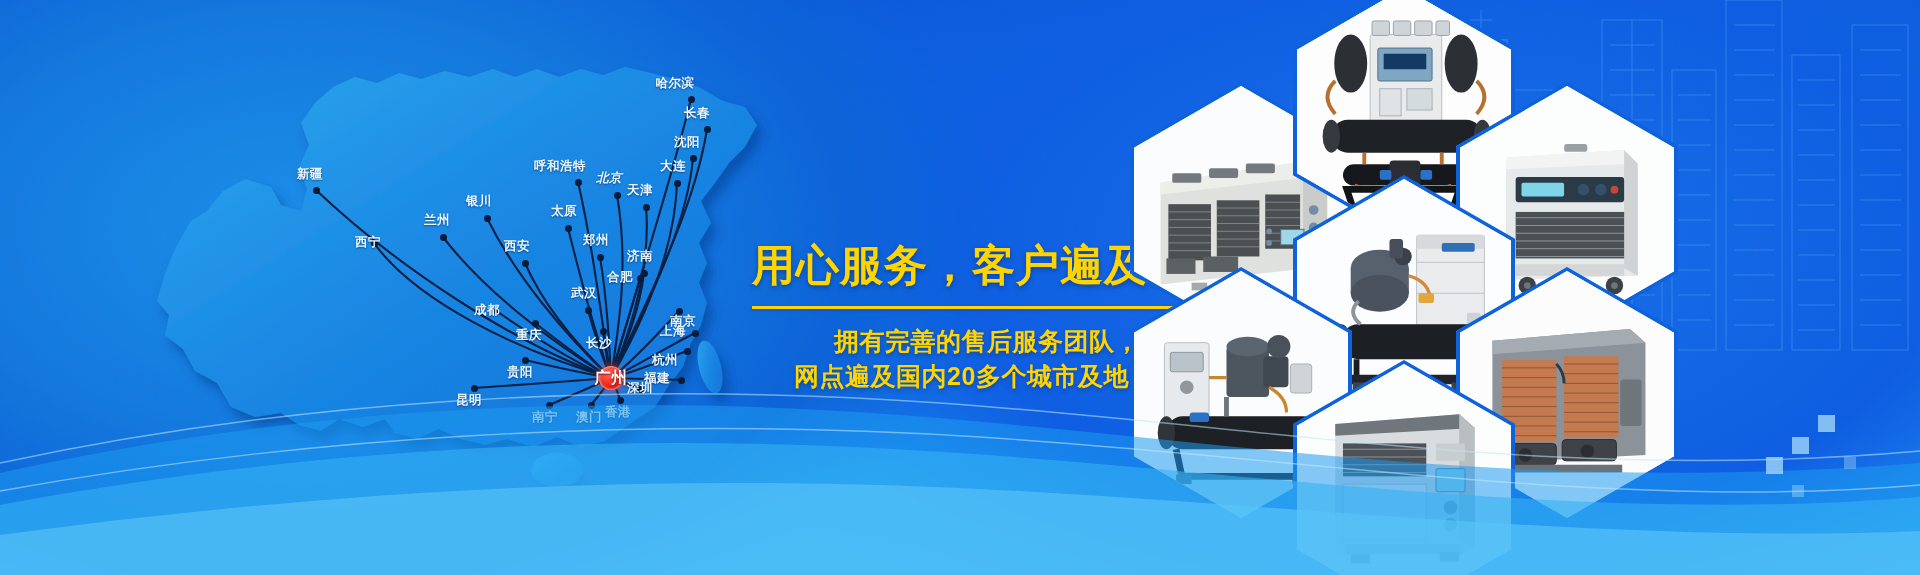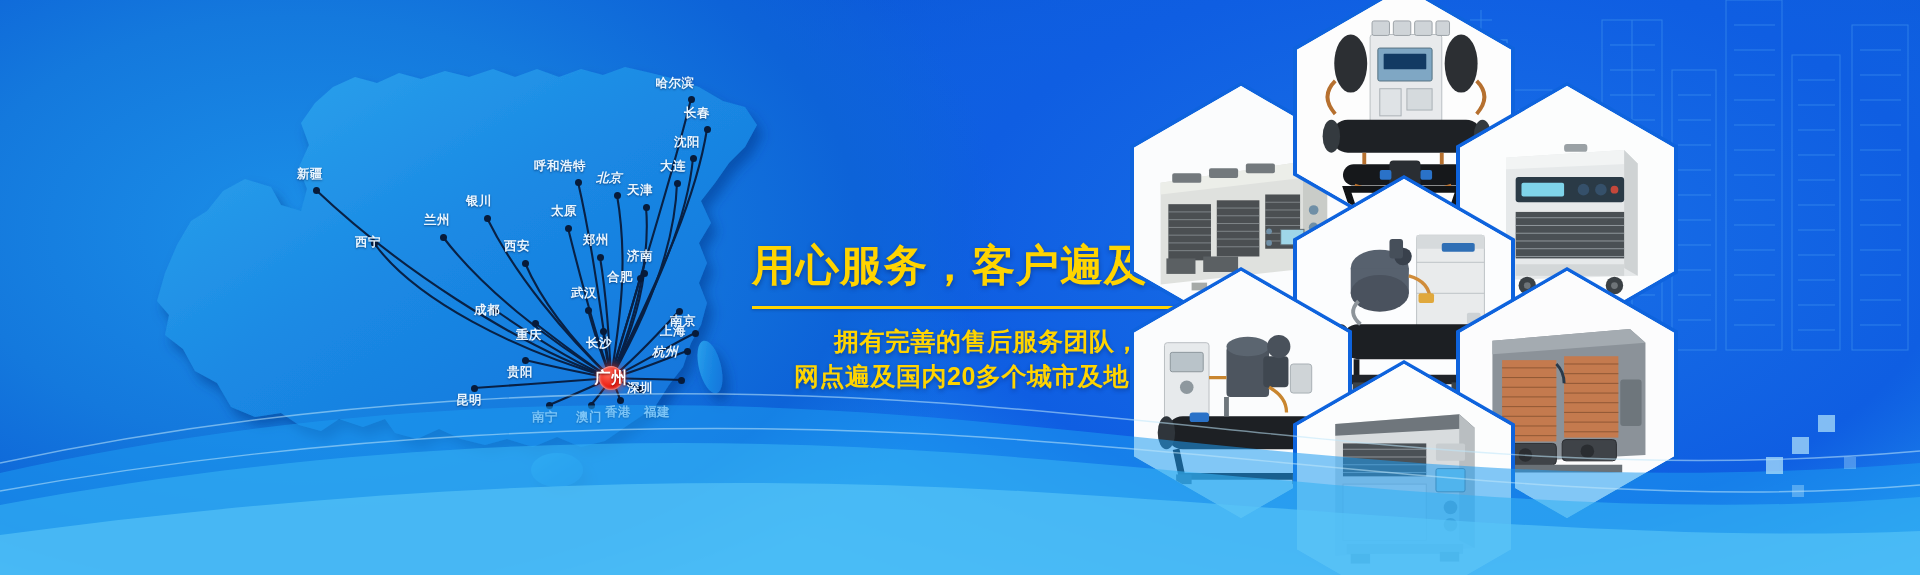--- a/index.html
+++ b/index.html
@@ -257,29 +257,29 @@
         <div class="city" style="left: 508px; top: 316px;">
           <span class="dot"></span>
           <span class="nm" style="left: -4px; top: 12px; transform: translate(-50%, -50%); font-family: Liberation Mono, monospace;">长沙</span>
         </div>
         <div class="city" style="left: 600px; top: 318px;">
           <span class="dot"></span>
           <span class="nm" style="left: -22px; top: -2px; transform: translate(-50%, -50%);">上海</span>
         </div>
         <div class="city" style="left: 592px; top: 336px;">
           <span class="dot"></span>
-          <span class="nm" style="left: -22px; top: 1px; transform: translate(-50%, -50%); font-style: italic;">杭州</span>
+          <span class="nm" style="left: -22px; top: 9px; transform: translate(-50%, -50%);">杭州</span>
         </div>
         <div class="city" style="left: 430px; top: 345px;">
           <span class="dot"></span>
           <span class="nm" style="left: -5px; top: 12px; transform: translate(-50%, -50%);">贵阳</span>
         </div>
         <div class="city" style="left: 586px; top: 365px;">
           <span class="dot"></span>
-          <span class="nm" style="left: -24px; top: -2px; transform: translate(-50%, -50%); margin-top: 34px;">福建</span>
+          <span class="nm" style="left: -24px; top: -2px; transform: translate(-50%, -50%);">福建</span>
         </div>
         <div class="city" style="left: 379px; top: 373px;">
           <span class="dot"></span>
           <span class="nm" style="left: -5px; top: 12px; transform: translate(-50%, -50%); text-align: center;">昆明</span>
         </div>
         <div class="city" style="left: 545px; top: 374px;">
           <span class="dot"></span>
           <span class="nm" style="left: 0px; top: -1px; transform: translate(-50%, -50%);">深圳</span>
         </div>
         <div class="city" style="left: 454px; top: 390px;">

